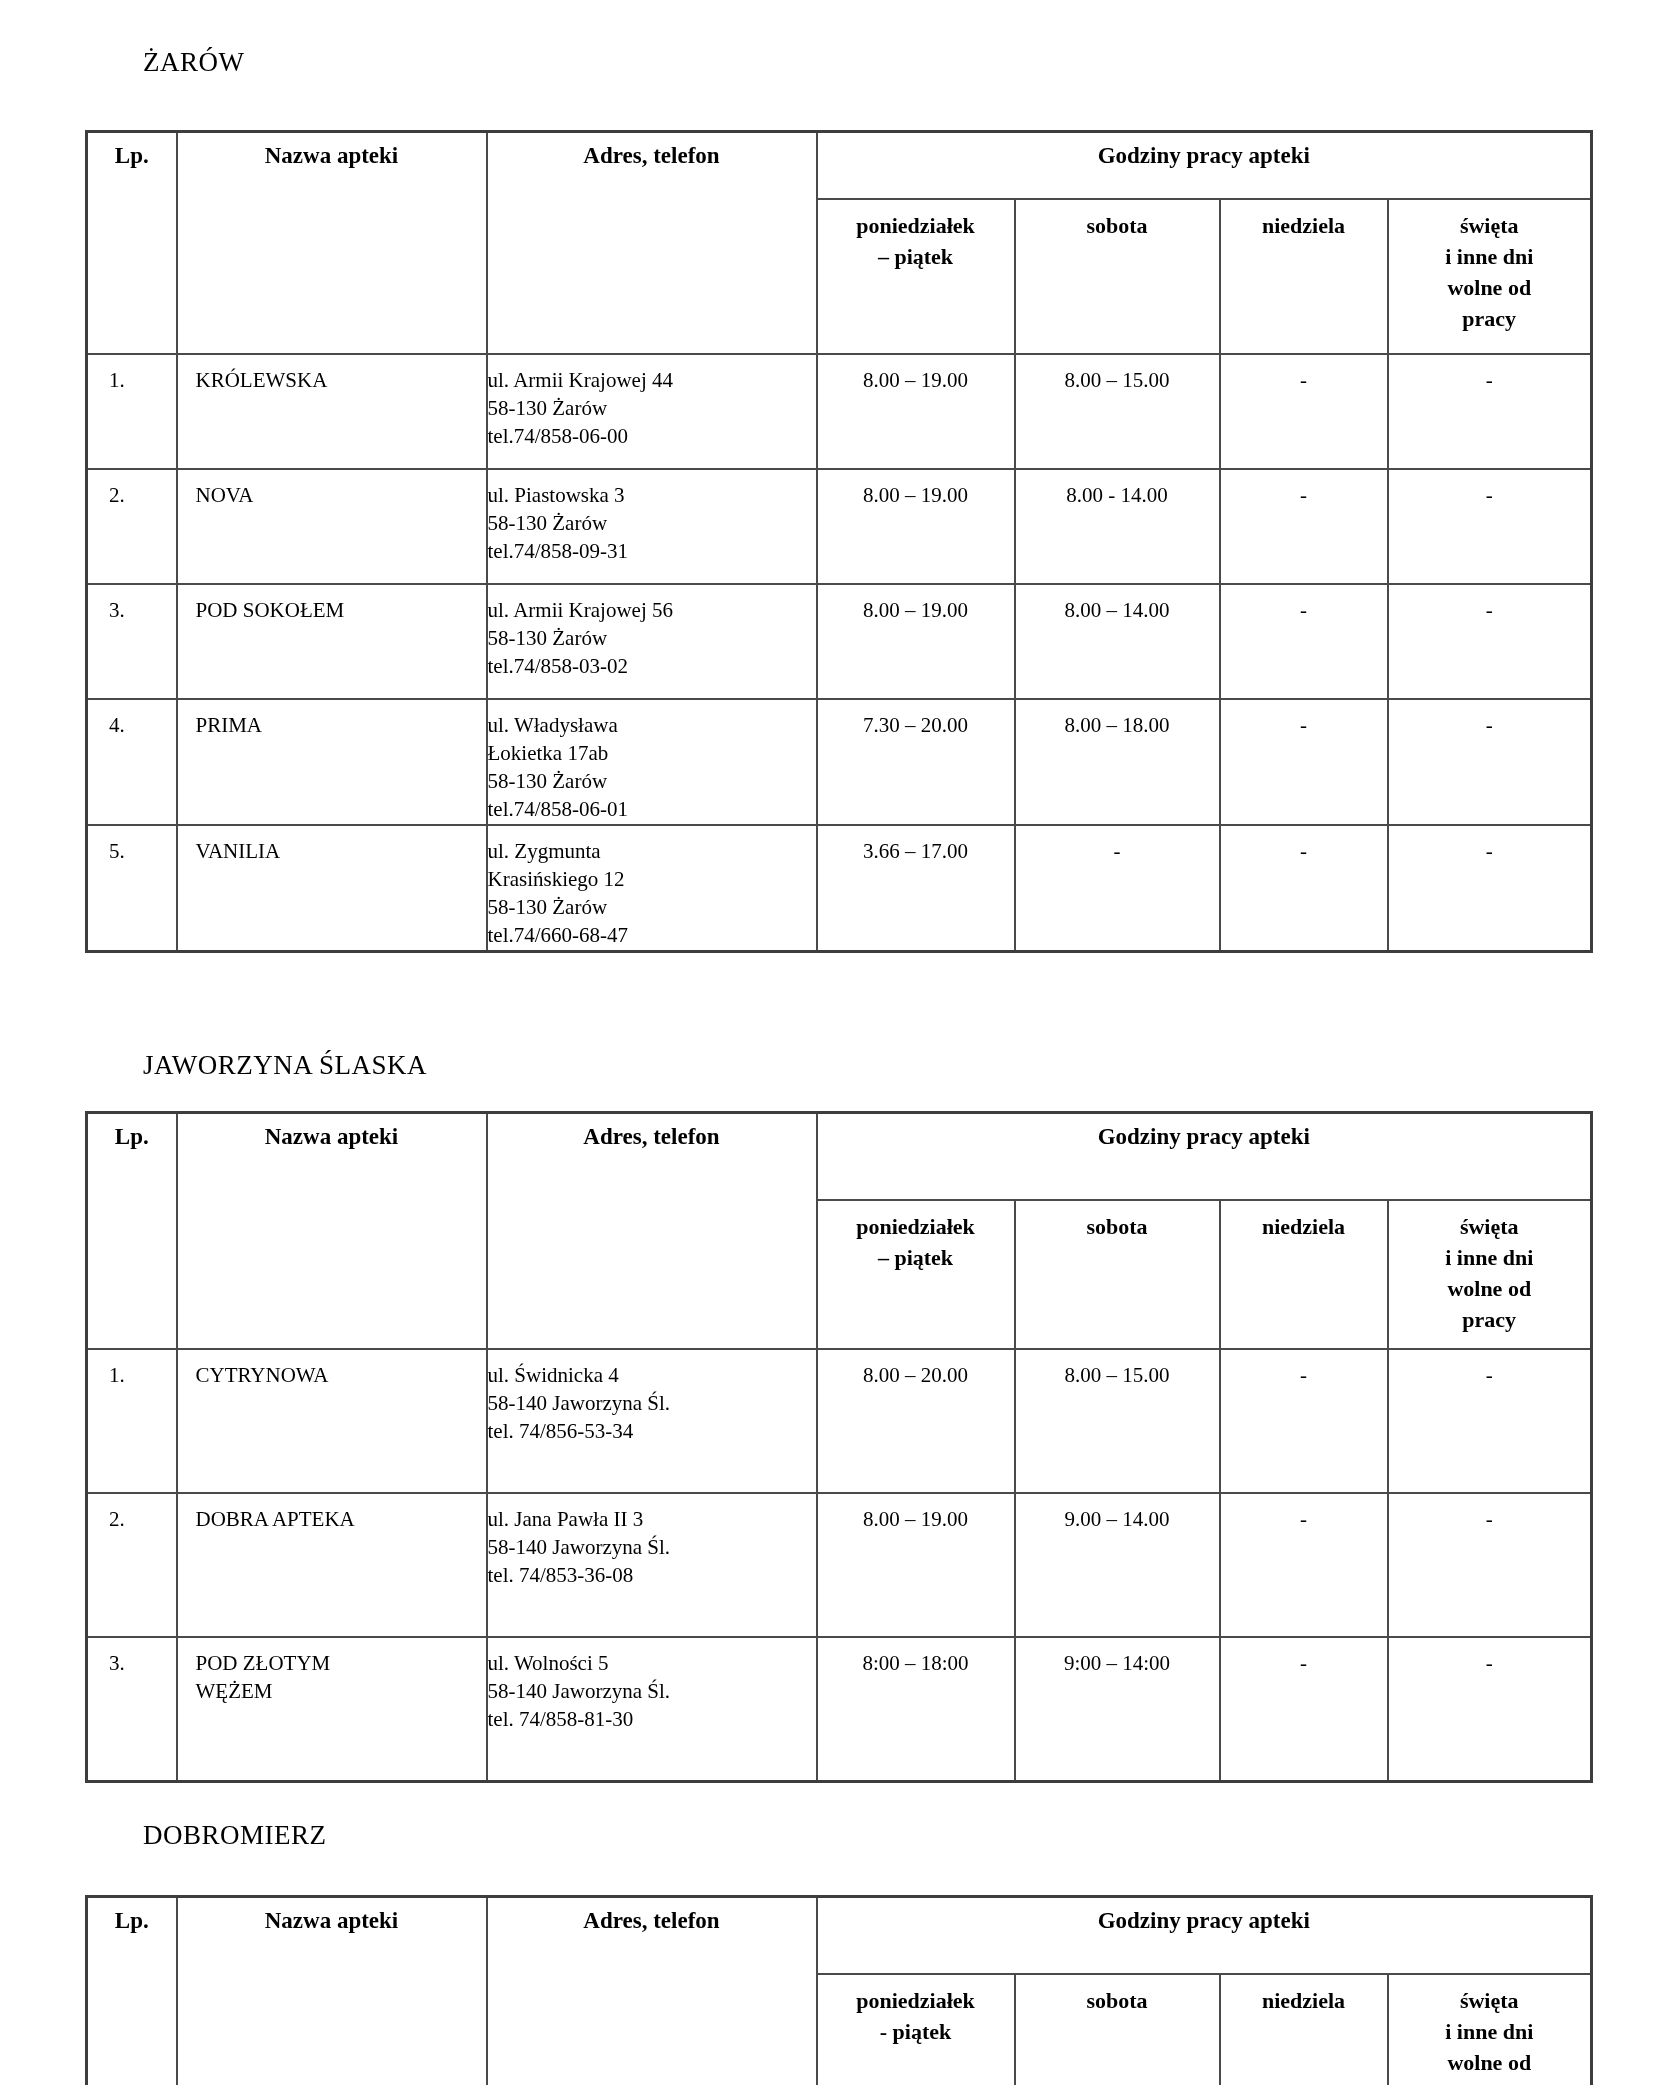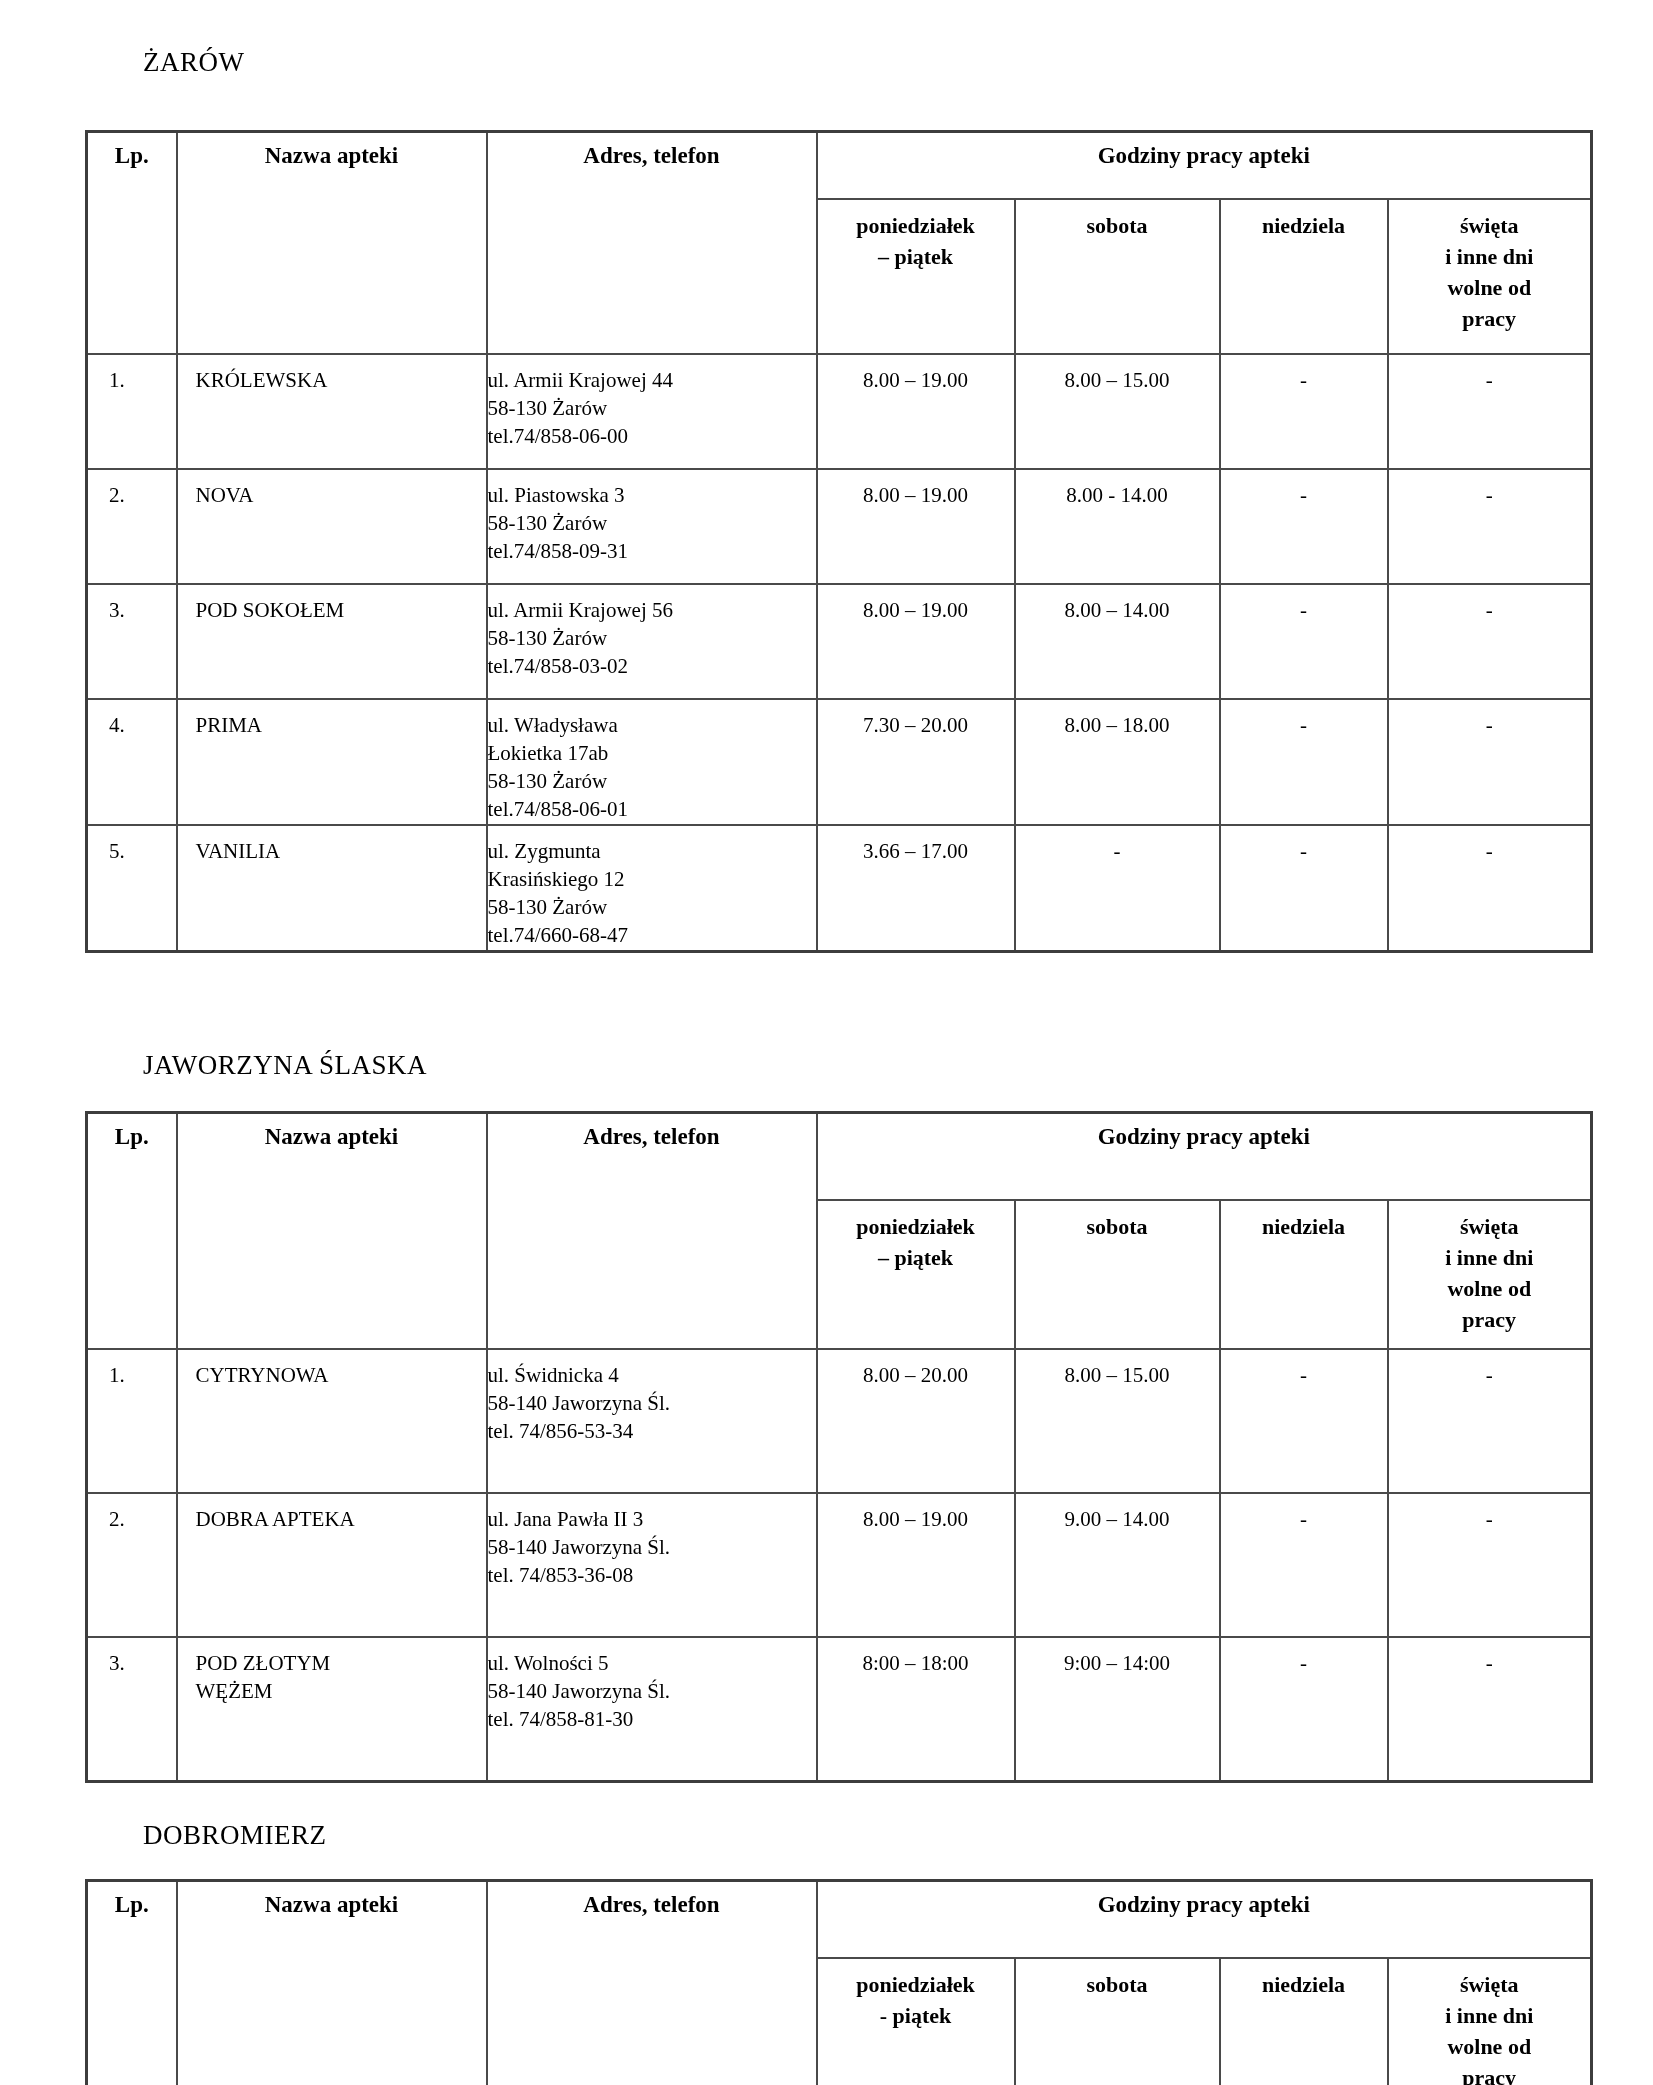--- a/index.html
+++ b/index.html
@@ -27,21 +27,21 @@
   td.cell{font-size:21px;line-height:28px;padding-top:11px;}
   td.lp{padding-left:21px;}
   td.name{padding-left:18px;white-space:pre-line;}
   td.addr{padding-left:0;padding-right:6px;white-space:pre-line;}
   td.time{text-align:center;padding-left:2px;padding-right:2px;}
   
   .t0{margin-top:46px}.t0 .title{margin-bottom:52px}
   .t0 .hrow-a th{height:56px}.t0 .hrow-b th{height:142px}.t0 tbody td{height:101px}
   .t1{margin-top:96px}.t1 .title{margin-bottom:30px}
   .t1 .hrow-a th{height:76px}.t1 .hrow-b th{height:136px}.t1 tbody td{height:130px}
-  .t2{margin-top:36px}.t2 .title{margin-bottom:28px}
+  .t2{margin-top:36px}.t2 .title{margin-bottom:44px}
   .t2 .hrow-a th{height:66px}.t2 .hrow-b th{height:130px}
 </style>
 </head>
 <body>
 
 <div class="page">
     <section class="section t0">
     <h2 class="title">ŻARÓW</h2>
     <table class="pharm">
       <colgroup>

